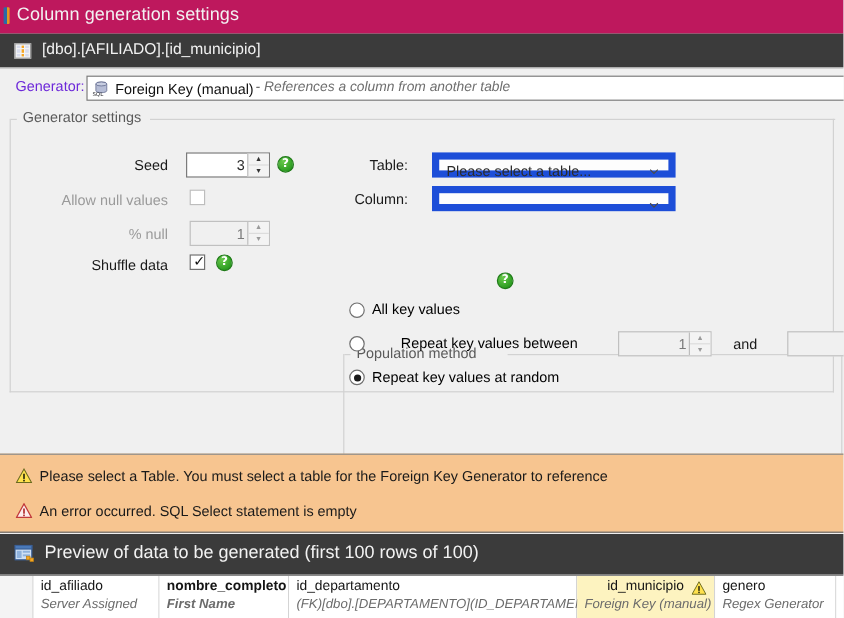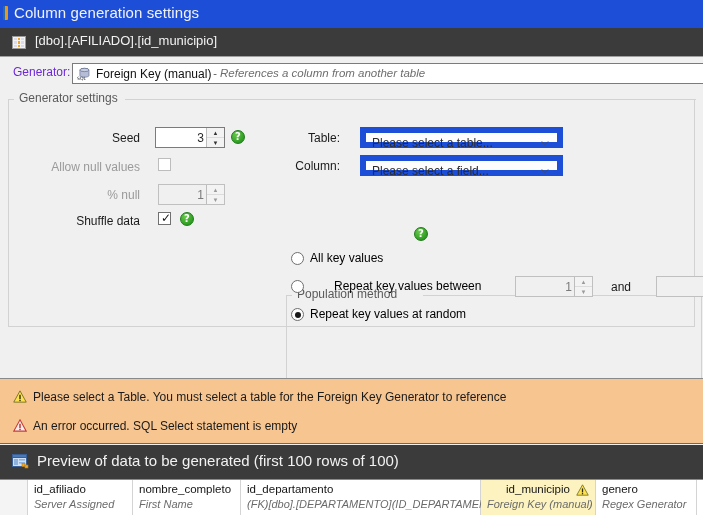--- a/index.html
+++ b/index.html
@@ -7,21 +7,21 @@
     width:703px;height:515px;overflow:hidden;
     font-family:"Liberation Sans","DejaVu Sans",sans-serif;
     font-size:12px;color:#1a1a1a;background:#f0f0f0;
     -webkit-font-smoothing:antialiased;
   }
   #app{position:relative;width:703px;height:515px;}
 
   
   .titlebar{
     position:absolute;left:0;top:0;width:703px;height:28px;
-    background:#1d4ed8;color:#ffffff;
+    background:#be185d;color:#ffffff;
   }
   .titlebar .accent{
     position:absolute;left:3px;top:6px;width:5px;height:14px;
     background:linear-gradient(to right,#2a6aa8 0 50%,#e59820 50% 100%);
     border-radius:1px;
   }
   .titlebar .t{
     position:absolute;left:14px;top:4px;font-size:15px;letter-spacing:.1px;
     color:#f2f2f2;font-weight:400;
   }
@@ -262,21 +262,20 @@
     <div class="fld-label" style="left:260px;top:74px;width:80px;">Table:</div>
     <div class="combo" style="left:360px;top:70px;width:203px;">
       <div class="cv">Please select a table...</div>
       <svg class="carat" viewBox="0 0 10 10">
         <path d="M1 3 L5 7 L9 3" fill="none" stroke="#4a4a4a" stroke-width="1.2"></path>
       </svg>
     </div>
 
     <div class="fld-label" style="left:260px;top:102px;width:80px;">Column:</div>
     <div class="combo" style="left:360px;top:98px;width:203px;">
-      <div class="cv">Please select a field...</div>
       <svg class="carat" viewBox="0 0 10 10">
         <path d="M1 3 L5 7 L9 3" fill="none" stroke="#4a4a4a" stroke-width="1.2"></path>
       </svg>
     </div>
 
     <div class="gb" id="grp-pop">
       <div class="gb-line l1"></div>
       <div class="gb-line l2"></div>
       <div class="gb-title">Population method</div>
     </div>
@@ -333,21 +332,21 @@
     <div class="pt">Preview of data to be generated (first 100 rows of 100)</div>
   </div>
 
   <div class="tablewrap">
     <div class="thead" id="thead">
       <div class="rowhead"></div>
     <div class="th" style="width: 105px; flex: 0 0 105px;">
           <span class="n">id_afiliado</span>
           <span class="g">Server Assigned</span>
         </div>
-        <div class="th" style="width: 108px; flex: 0 0 108px;">
+        <div class="th" style="width: 108px; flex: 0 0 108px; font-weight: bold;">
           <span class="n">nombre_completo</span>
           <span class="g">First Name</span>
         </div>
         <div class="th" style="width: 240px; flex: 0 0 240px;">
           <span class="n">id_departamento</span>
           <span class="g">(FK)[dbo].[DEPARTAMENTO](ID_DEPARTAMENTO)</span>
         </div>
         <div class="th hl" style="width: 115px; flex: 0 0 115px;">
           <span class="n">id_municipio</span>
           <span class="g">Foreign Key (manual)</span>

